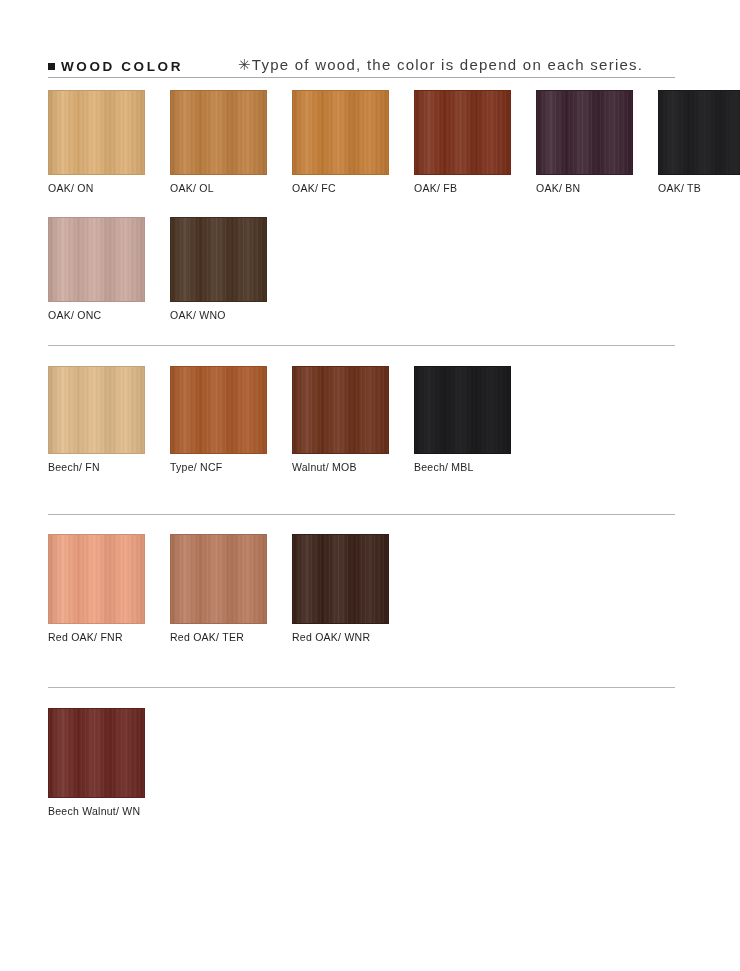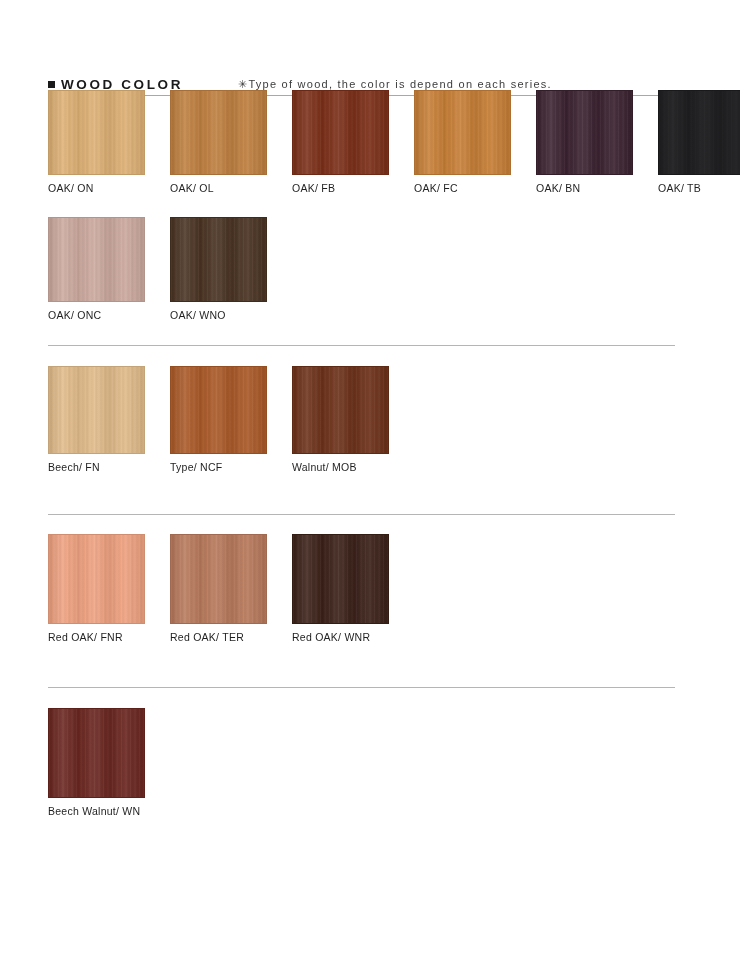--- a/index.html
+++ b/index.html
@@ -9,21 +9,21 @@
     width:740px; height:971px;
     background:#ffffff;
     font-family:"Liberation Sans", sans-serif;
     position:relative;
     overflow:hidden;
   }
 
   
   .header {
     position:absolute;
-    left:48px; top:68px;
+    left:48px; top:50px;
     width:627px;
     height:28px;
     border-bottom:1.5px solid #a8a8a8;
   }
   .header-inner {
     display:flex;
     align-items:flex-end;
     height:100%;
     padding-bottom:4px;
   }
@@ -36,21 +36,21 @@
   }
   .title {
     font-size:13.5px;
     font-weight:bold;
     letter-spacing:2.6px;
     color:#1a1a1a;
     white-space:nowrap;
     line-height:1;
   }
   .subtitle {
-    font-size:11px;
+    font-size:15px;
     letter-spacing:1.25px;
     color:#3d3d3d;
     white-space:nowrap;
     line-height:1;
     margin-left:55px;
     margin-bottom:1px;
   }
 
   
   .section { position:absolute; left:48px; width:627px; }
@@ -144,28 +144,28 @@
     <div class="row">
       <div class="swatch-cell">
         <div class="swatch " style="background: rgb(223, 177, 117);"></div>
         <div class="caption">OAK/ ON</div>
       </div>
       <div class="swatch-cell">
         <div class="swatch " style="background: rgb(192, 128, 64);"></div>
         <div class="caption">OAK/ OL</div>
       </div>
       <div class="swatch-cell">
+        <div class="swatch " style="background: rgb(200, 127, 54);"></div>
+        <div class="caption">OAK/ FC</div>
+      </div>
+      <div class="swatch-cell">
         <div class="swatch " style="background: rgb(124, 47, 24);"></div>
         <div class="caption">OAK/ FB</div>
       </div>
       <div class="swatch-cell">
-        <div class="swatch " style="background: rgb(200, 127, 54);"></div>
-        <div class="caption">OAK/ FC</div>
-      </div>
-      <div class="swatch-cell">
         <div class="swatch " style="background: rgb(59, 34, 48);"></div>
         <div class="caption">OAK/ BN</div>
       </div>
       <div class="swatch-cell">
         <div class="swatch  flat" style="background: rgb(29, 29, 31);"></div>
         <div class="caption">OAK/ TB</div>
       </div>
     </div>
     <div class="row">
       <div class="swatch-cell">
@@ -187,20 +187,24 @@
         <div class="caption">Beech/ FN</div>
       </div>
       <div class="swatch-cell">
         <div class="swatch tall" style="background: rgb(171, 90, 40);"></div>
         <div class="caption">Type/ NCF</div>
       </div>
       <div class="swatch-cell">
         <div class="swatch tall" style="background: rgb(109, 49, 25);"></div>
         <div class="caption">Walnut/ MOB</div>
       </div>
+      <div class="swatch-cell">
+        <div class="swatch tall flat" style="background: rgb(26, 26, 28);"></div>
+        <div class="caption">Beech/ MBL</div>
+      </div>
     </div>
   </div>
 <div class="divider" style="top:514px"></div>
 
 <div class="section" id="section-red-oak" style="top:534px">
     <div class="row">
       <div class="swatch-cell">
         <div class="swatch tall2" style="background: rgb(240, 162, 129);"></div>
         <div class="caption">Red OAK/ FNR</div>
       </div>

